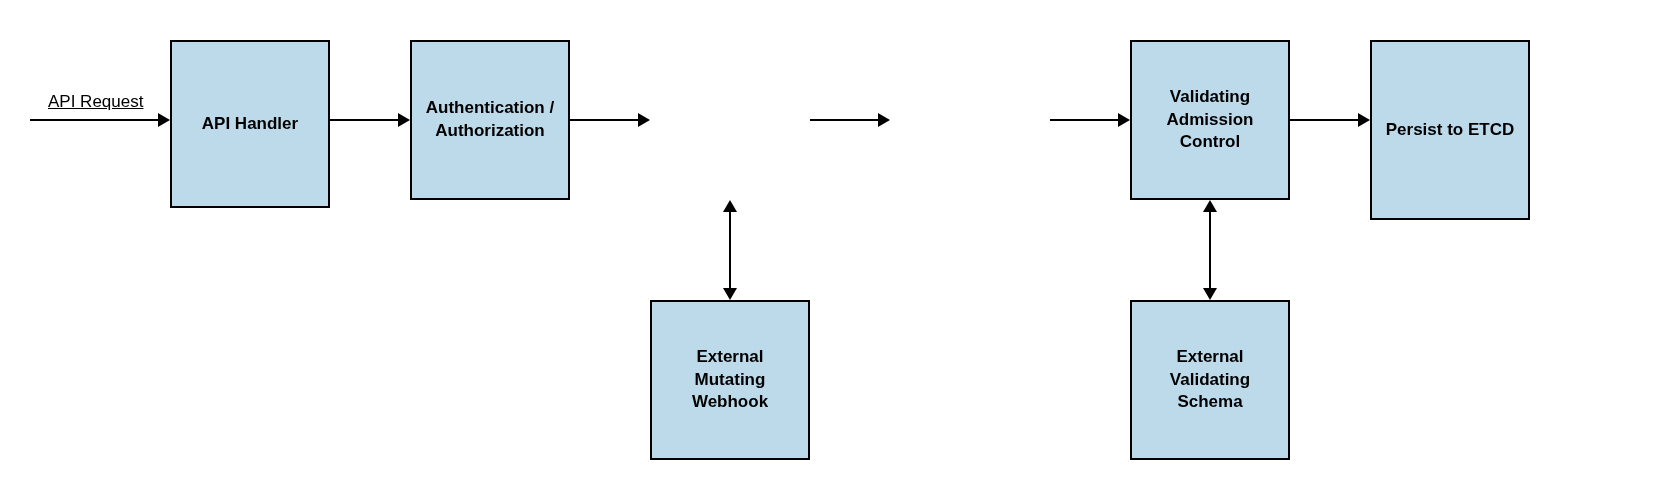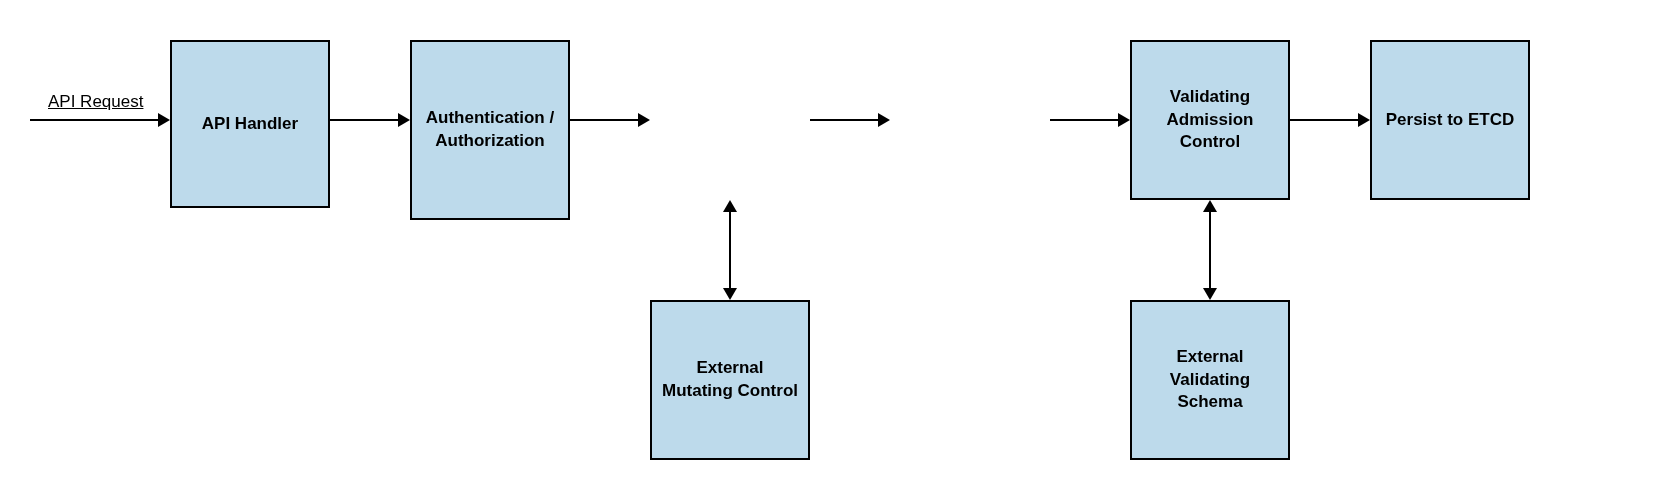--- a/index.html
+++ b/index.html
@@ -94,21 +94,21 @@
   <div class="arrow-line-h" style="left:30px; top:119px; width:128px;"></div>
   <div class="arrow-head-right" style="left:158px; top:113px;"></div>
 
   <div class="box" style="left:170px; top:40px; width:160px; height:168px;">
     <span>API Handler</span>
   </div>
 
   <div class="arrow-line-h" style="left:330px; top:119px; width:68px;"></div>
   <div class="arrow-head-right" style="left:398px; top:113px;"></div>
 
-  <div class="box" style="left:410px; top:40px; width:160px; height:180px;">
+  <div class="box" style="left:410px; top:40px; width:160px; height:160px;">
     <span>Authentication / Authorization</span>
   </div>
 
   <div class="arrow-line-h" style="left:570px; top:119px; width:68px;"></div>
   <div class="arrow-head-right" style="left:638px; top:113px;"></div>
 
 
   <div class="arrow-line-h" style="left:810px; top:119px; width:68px;"></div>
   <div class="arrow-head-right" style="left:878px; top:113px;"></div>
 
@@ -116,33 +116,33 @@
   <div class="arrow-line-h" style="left:1050px; top:119px; width:68px;"></div>
   <div class="arrow-head-right" style="left:1118px; top:113px;"></div>
 
   <div class="box" style="left:1130px; top:40px; width:160px; height:160px;">
     <span>Validating Admission Control</span>
   </div>
 
   <div class="arrow-line-h" style="left:1290px; top:119px; width:68px;"></div>
   <div class="arrow-head-right" style="left:1358px; top:113px;"></div>
 
-  <div class="box" style="left:1370px; top:40px; width:160px; height:160px;">
+  <div class="box" style="left:1370px; top:40px; width:160px; height:180px;">
     <span>Persist to ETCD</span>
   </div>
 
   <div class="arrow-head-up" style="left:723px; top:200px;"></div>
   <div class="arrow-line-v" style="left:729px; top:212px; height:76px;"></div>
   <div class="arrow-head-down" style="left:723px; top:288px;"></div>
 
   <div class="arrow-head-up" style="left:1203px; top:200px;"></div>
   <div class="arrow-line-v" style="left:1209px; top:212px; height:76px;"></div>
   <div class="arrow-head-down" style="left:1203px; top:288px;"></div>
 
   <div class="box" style="left:650px; top:300px; width:160px; height:160px;">
-    <span>External Mutating Control</span>
+    <span>External Mutating Webhook</span>
   </div>
 
   <div class="box" style="left:1130px; top:300px; width:160px; height:160px;">
     <span>External Validating Schema</span>
   </div>
 
 </div>
 
 </body></html>

